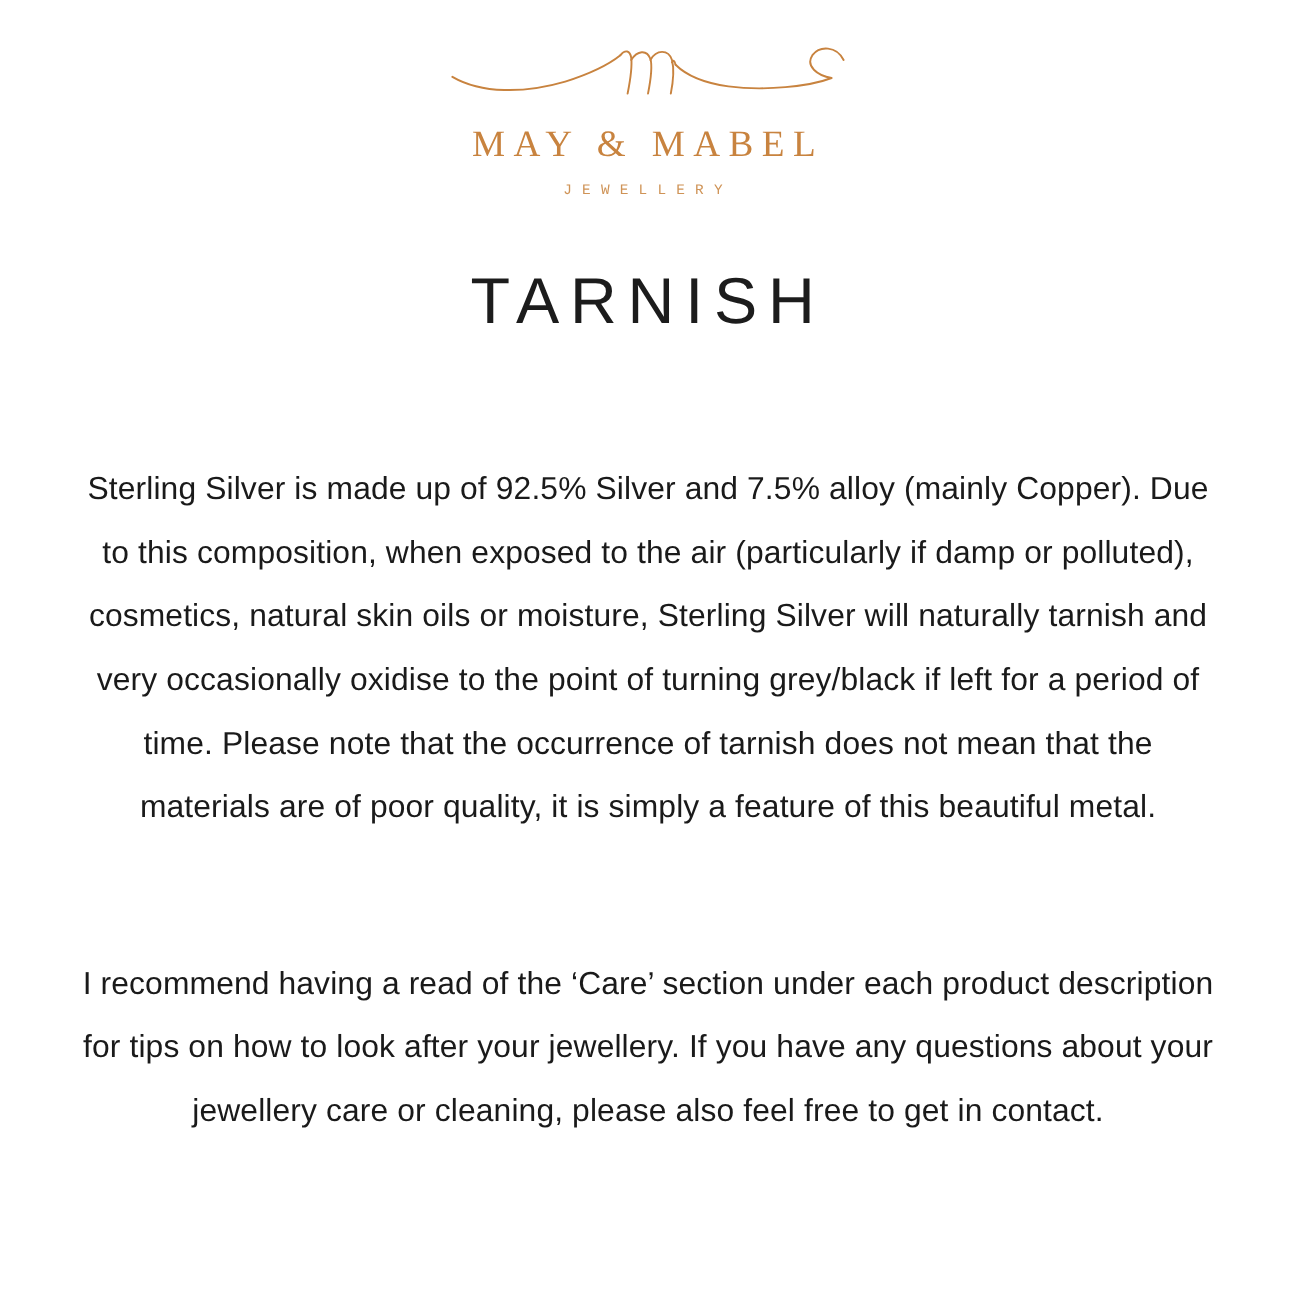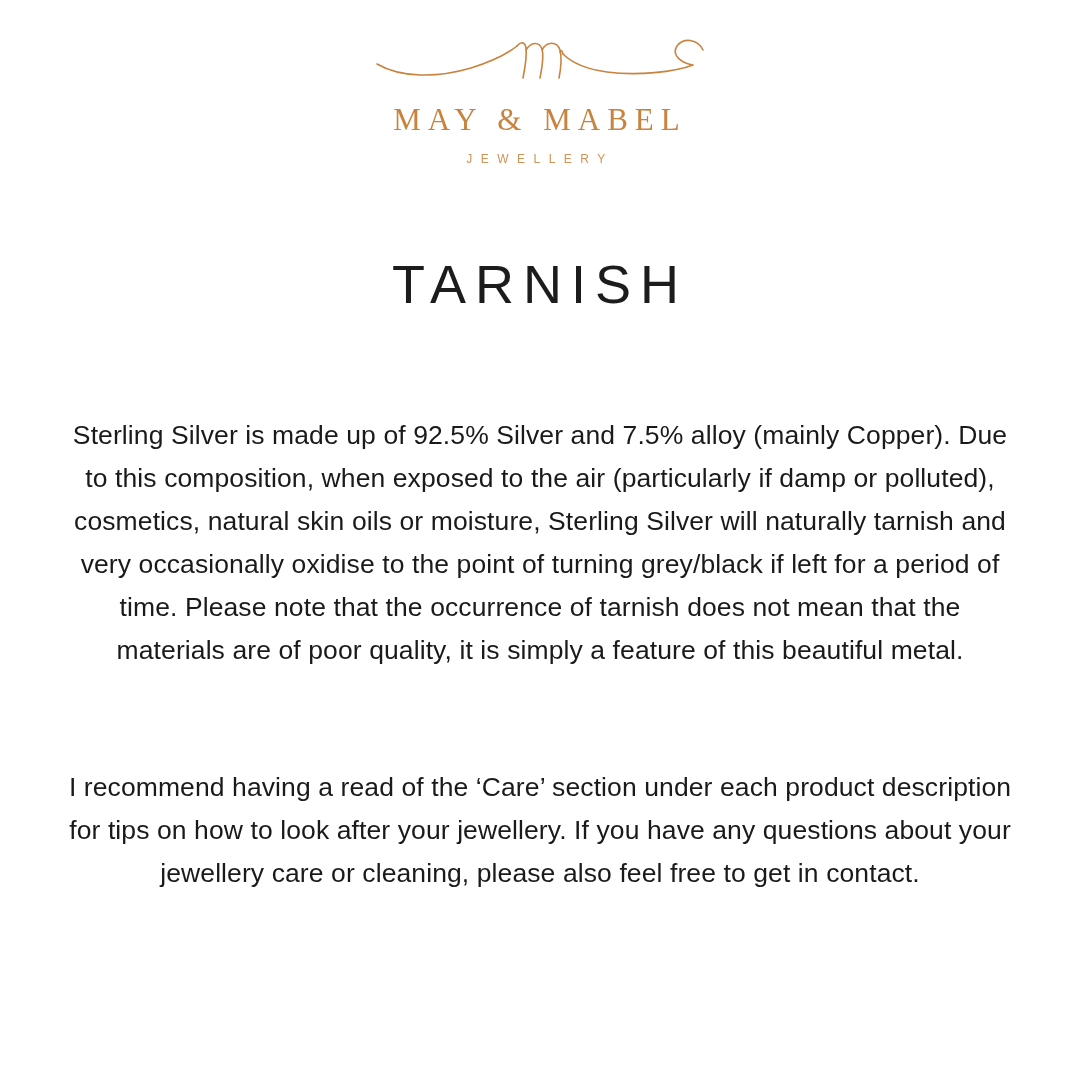--- a/index.html
+++ b/index.html
@@ -43,31 +43,31 @@
     margin-top: 12px;
     font-family: "Liberation Serif", serif;
     font-size: 31px;
     letter-spacing: 7px;
     color: #c8833f;
     text-align: center;
     white-space: nowrap;
   }
   .logo-subword {
     margin-top: 14px;
-    font-family: Liberation Sans, sans-serif;
+    font-family: Liberation Mono, monospace;
     font-size: 12px;
     letter-spacing: 8.5px;
     color: #cf9356;
     text-align: center;
     white-space: nowrap;
   }
 
   
   .title {
-    margin-top: 91px;
+    margin-top: 58px;
     font-family: "Liberation Sans", sans-serif;
     font-weight: 400;
     font-size: 54px;
     letter-spacing: 9px;
     color: #1c1c1c;
     text-align: center;
     line-height: 1;
   }
 
   
@@ -76,21 +76,21 @@
     width: 950px;
     display: flex;
     flex-direction: column;
     align-items: center;
   }
   .para {
     width: 100%;
     text-align: center;
     font-family: "Liberation Sans", sans-serif;
     font-size: 26.5px;
-    line-height: 43px;
+    line-height: 53px;
     color: #1a1a1a;
     letter-spacing: 0.1px;
   }
   .para + .para {
     margin-top: 68px;
   }
 </style>
 </head>
 <body>
 

